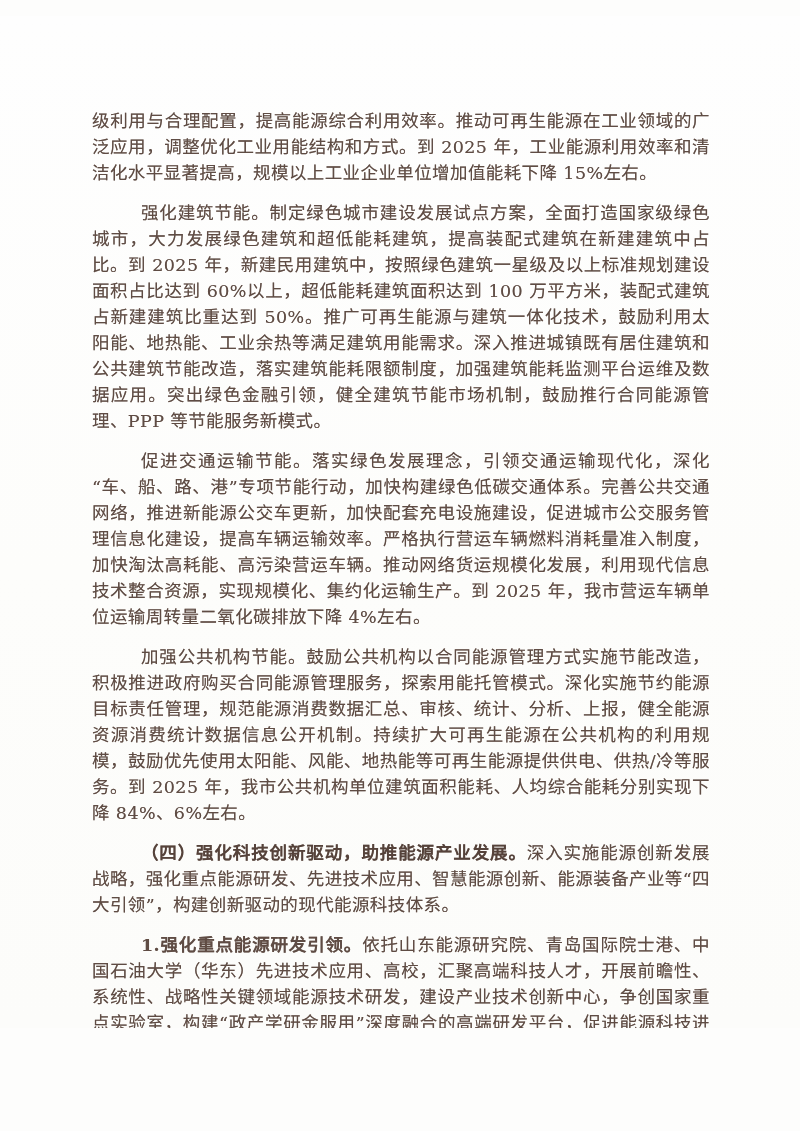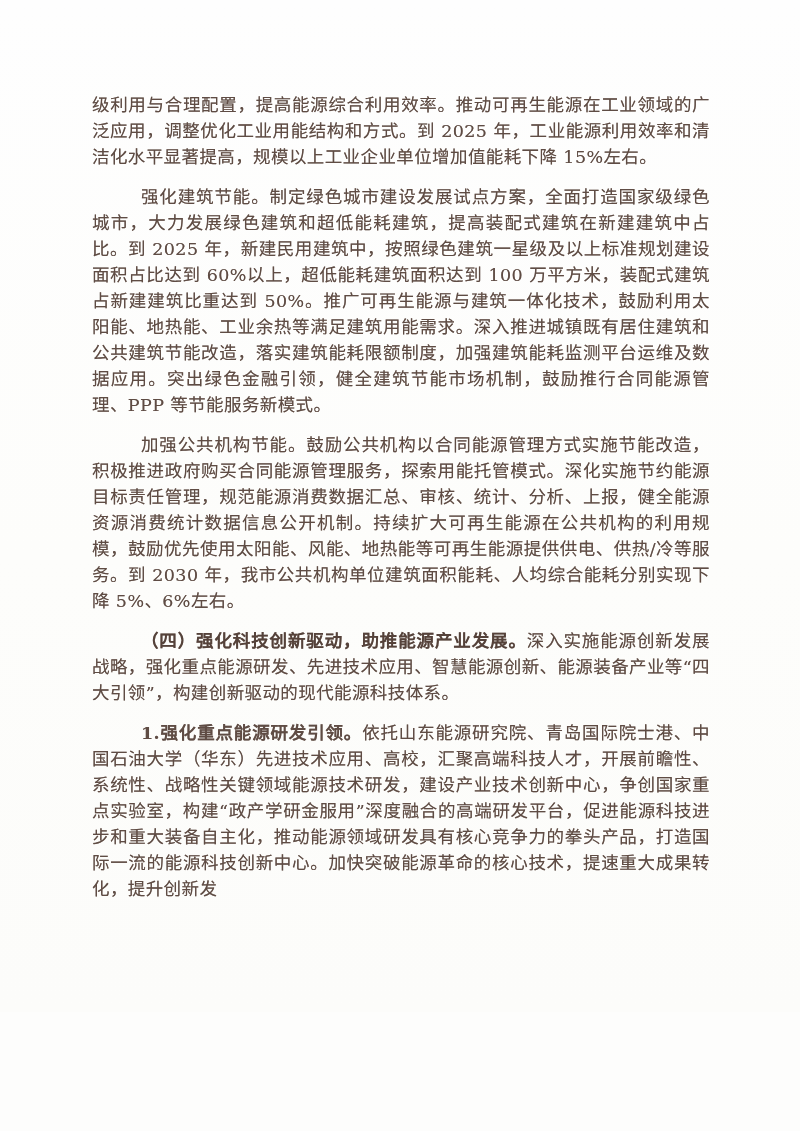--- a/index.html
+++ b/index.html
@@ -5,21 +5,21 @@
 <style>
   html, body {
     margin: 0;
     padding: 0;
     background: #fdfdfc;
   }
   .page {
     position: relative;
     width: 800px;
     height: 1012px;
-    margin: 0 auto;
+    margin: 16px auto;
     background: linear-gradient(180deg, #fefefe 0%, #fdfdfb 55%, #fcfcfa 100%);
     overflow: hidden;
     box-sizing: border-box;
   }
   .content {
     position: absolute;
     left: 92px;
     top: 92px;
     width: 618px;
     color: #5f4c44;
@@ -58,23 +58,26 @@
   <div class="content">
 
     <p class="para no-indent">
       <span>级利用与合理配置，提高能源综合利用效率。推动可再生能源在工业领域的广泛应用，调整优化工业用能结构和方式。到 2025 年，工业能源利用效率和清洁化水平显著提高，规模以上工业企业单位增加值能耗下降 15%左右。</span>
     </p>
 
     <p class="para">
       <span>强化建筑节能。制定绿色城市建设发展试点方案，全面打造国家级绿色城市，大力发展绿色建筑和超低能耗建筑，提高装配式建筑在新建建筑中占比。到 2025 年，新建民用建筑中，按照绿色建筑一星级及以上标准规划建设面积占比达到 60%以上，超低能耗建筑面积达到 100 万平方米，装配式建筑占新建建筑比重达到 50%。推广可再生能源与建筑一体化技术，鼓励利用太阳能、地热能、工业余热等满足建筑用能需求。深入推进城镇既有居住建筑和公共建筑节能改造，落实建筑能耗限额制度，加强建筑能耗监测平台运维及数据应用。突出绿色金融引领，健全建筑节能市场机制，鼓励推行合同能源管理、PPP 等节能服务新模式。</span>
     </p>
 
+    <p class="para">
+      <span>促进交通运输节能。落实绿色发展理念，引领交通运输现代化，深化“车、船、路、港”专项节能行动，加快构建绿色低碳交通体系。完善公共交通网络，推进新能源公交车更新，加快配套充电设施建设，促进城市公交服务管理信息化建设，提高车辆运输效率。严格执行营运车辆燃料消耗量准入制度，加快淘汰高耗能、高污染营运车辆。推动网络货运规模化发展，利用现代信息技术整合资源，实现规模化、集约化运输生产。到 2025 年，我市营运车辆单位运输周转量二氧化碳排放下降 4%左右。</span>
+    </p>
 
     <p class="para">
-      <span>加强公共机构节能。鼓励公共机构以合同能源管理方式实施节能改造，积极推进政府购买合同能源管理服务，探索用能托管模式。深化实施节约能源目标责任管理，规范能源消费数据汇总、审核、统计、分析、上报，健全能源资源消费统计数据信息公开机制。持续扩大可再生能源在公共机构的利用规模，鼓励优先使用太阳能、风能、地热能等可再生能源提供供电、供热/冷等服务。到 2030 年，我市公共机构单位建筑面积能耗、人均综合能耗分别实现下降 5%、6%左右。</span>
+      <span>加强公共机构节能。鼓励公共机构以合同能源管理方式实施节能改造，积极推进政府购买合同能源管理服务，探索用能托管模式。深化实施节约能源目标责任管理，规范能源消费数据汇总、审核、统计、分析、上报，健全能源资源消费统计数据信息公开机制。持续扩大可再生能源在公共机构的利用规模，鼓励优先使用太阳能、风能、地热能等可再生能源提供供电、供热/冷等服务。到 2025 年，我市公共机构单位建筑面积能耗、人均综合能耗分别实现下降 84%、6%左右。</span>
     </p>
 
     <p class="para">
       <span class="section-lead">（四）强化科技创新驱动，助推能源产业发展。</span><span>深入实施能源创新发展战略，强化重点能源研发、先进技术应用、智慧能源创新、能源装备产业等“四大引领”，构建创新驱动的现代能源科技体系。</span>
     </p>
 
     <p class="para">
       <span class="sub-lead">1.强化重点能源研发引领。</span><span>依托山东能源研究院、青岛国际院士港、中国石油大学（华东）先进技术应用、高校，汇聚高端科技人才，开展前瞻性、系统性、战略性关键领域能源技术研发，建设产业技术创新中心，争创国家重点实验室，构建“政产学研金服用”深度融合的高端研发平台，促进能源科技进步和重大装备自主化，推动能源领域研发具有核心竞争力的拳头产品，打造国际一流的能源科技创新中心。加快突破能源革命的核心技术，提速重大成果转化，提升创新发</span>
     </p>
 

